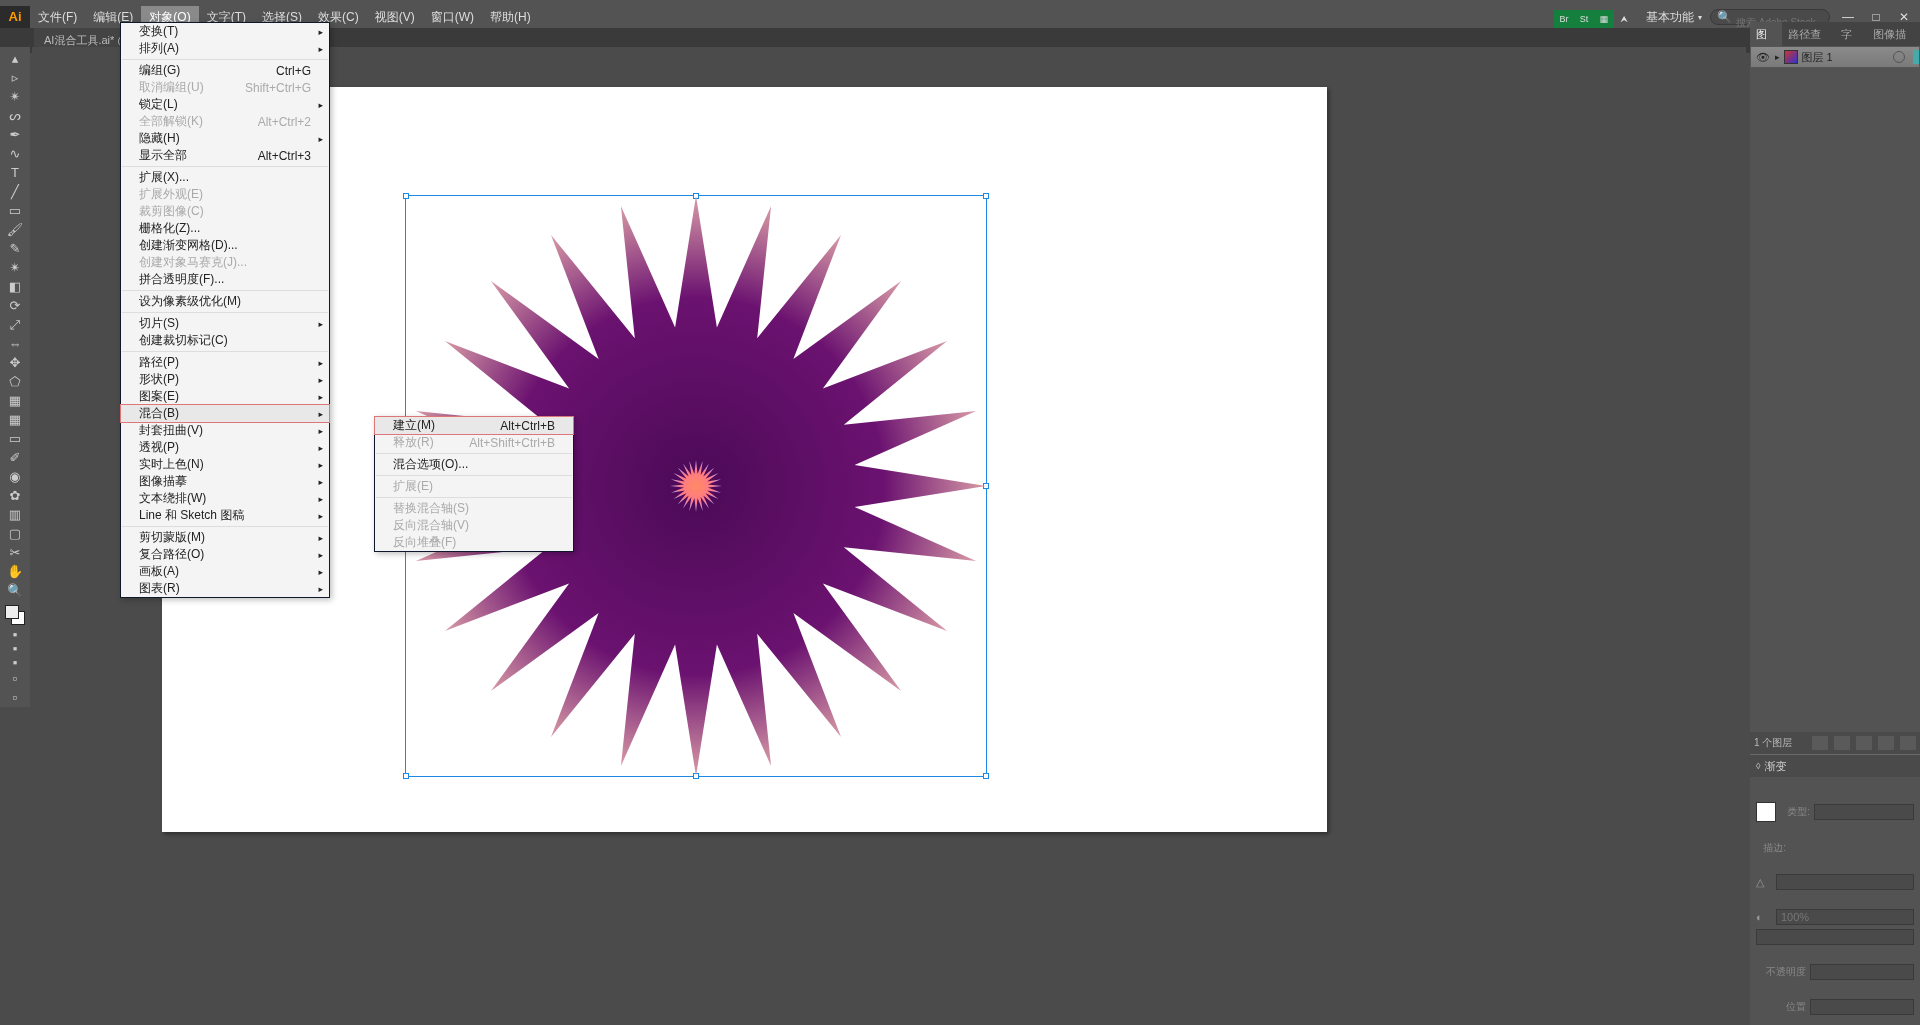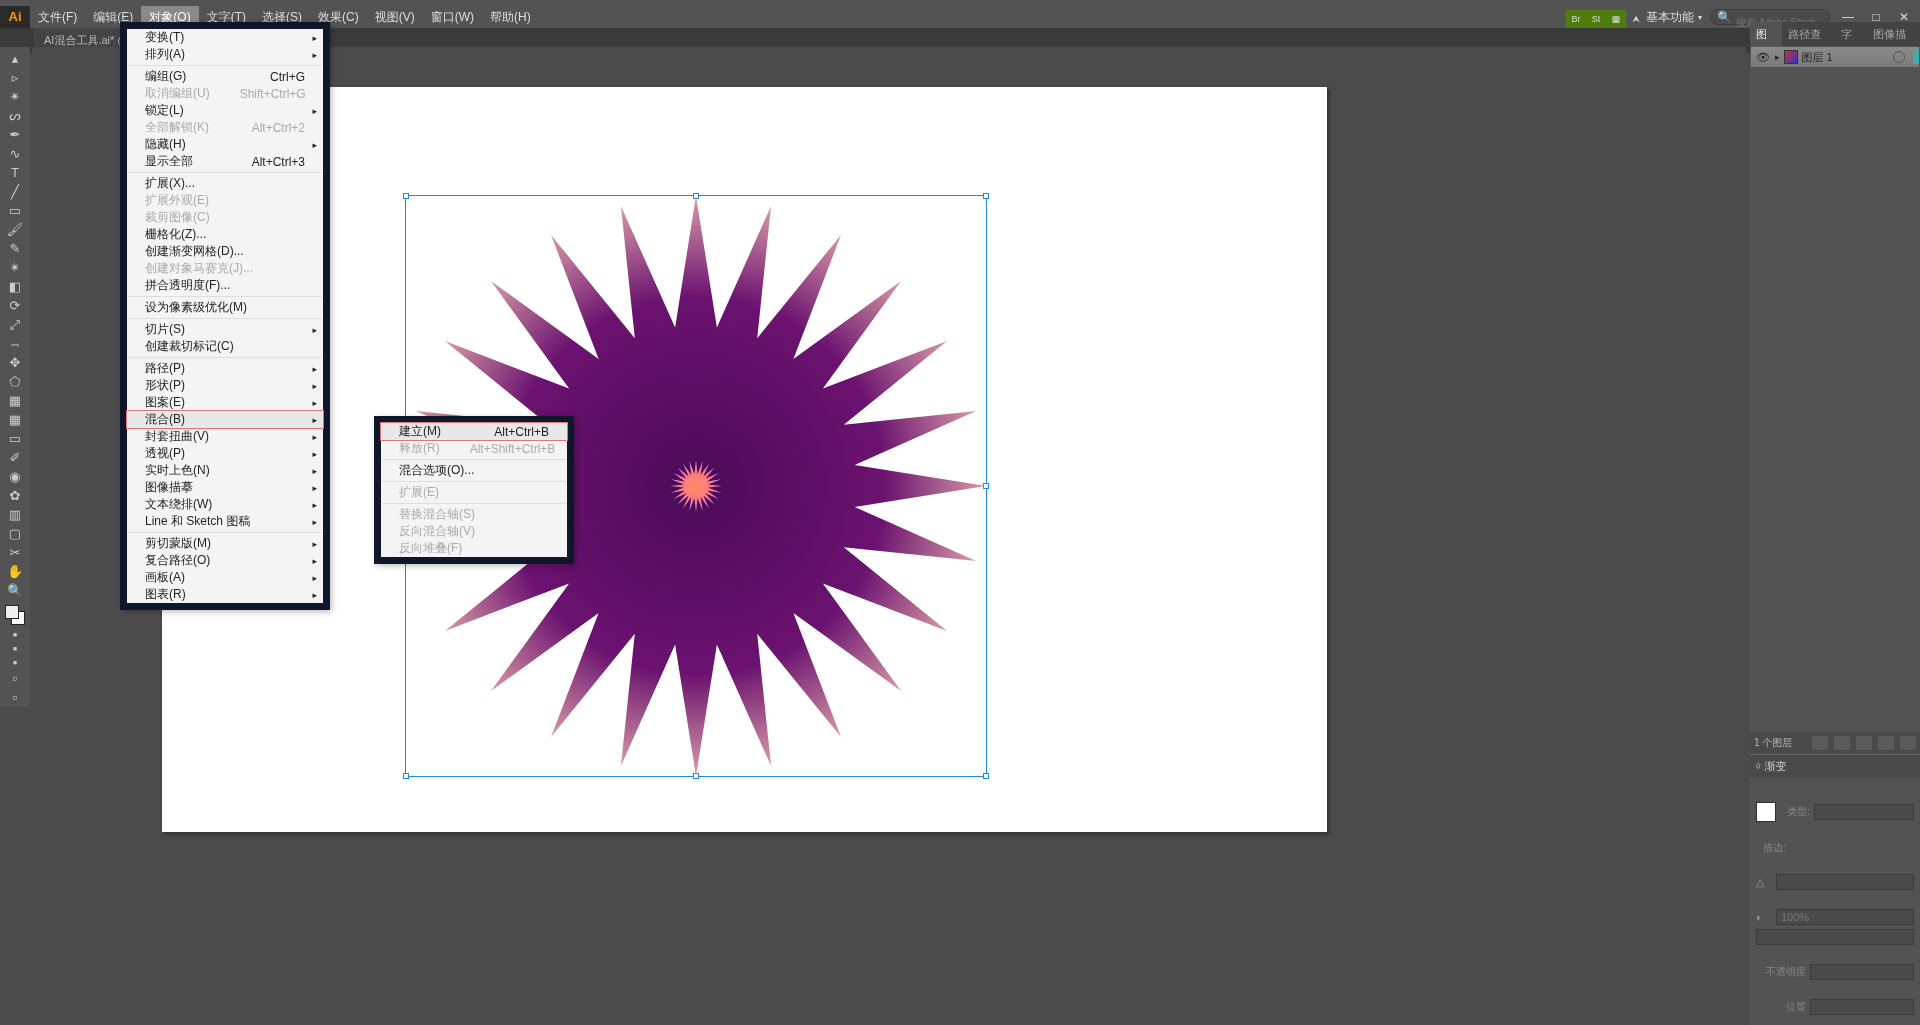--- a/index.html
+++ b/index.html
@@ -5,21 +5,21 @@
 * { margin: 0; padding: 0; box-sizing: border-box; font-family: "Microsoft YaHei", Arial, sans-serif; }
 body { background: #4b4b4b; width: 1920px; height: 1025px; overflow: hidden; position: relative; color: #ccc; font-size: 12px; user-select: none; }
 
 
 .menubar { height: 28px; background: #535353; display: flex; align-items: flex-end; color: #ddd; }
 .menubar .logo { width: 30px; height: 22px; background: #2b2b2b; color: #ff9a00; font-weight: bold; text-align: center; line-height: 22px; font-size: 13px; }
 .menubar .menu-item { padding: 0 8px; height: 22px; line-height: 22px; cursor: default; }
 .menubar .menu-item.active { background: #8a8a8a; color: #fff; }
 .menubar .spacer { flex: 1; }
 .menubar .right-controls { display: flex; align-items: center; gap: 8px; padding-right: 6px; height: 22px; }
-.menubar .icon-btn { width: 20px; height: 18px; background: #4d7c0f; display: inline-flex; align-items: center; justify-content: center; font-size: 9px; color: #ddd; }
+.menubar .icon-btn { width: 20px; height: 18px; background: #15803d; display: inline-flex; align-items: center; justify-content: center; font-size: 9px; color: #ddd; }
 .menubar .search-box { height: 16px; width: 120px; background: #4a4a4a; border: 1px solid #3a3a3a; border-radius: 8px; display: flex; align-items: center; padding: 0 6px; gap: 4px; }
 .menubar .search-box input { background: transparent; border: none; color: #999; font-size: 10px; width: 90px; outline: none; margin-top: 10px; }
 .menubar .win-btn { width: 20px; height: 20px; display: inline-flex; align-items: center; justify-content: center; cursor: default; }
 
 
 .tabbar { height: 25px; background: #3a3a3a; display: flex; align-items: center; padding-left: 34px; }
 .tabbar .tab { height: 25px; padding: 0 10px; display: flex; align-items: center; background: #444; color: #bbb; font-size: 11px; }
 
 
 .toolbar-left { position: absolute; left: 0; top: 47px; width: 30px; background: #535353; display: flex; flex-direction: column; align-items: center; padding-top: 2px; }
@@ -48,21 +48,21 @@
 .panel-footer .fbtn { width: 16px; height: 14px; background: #5a5a5a; }
 
 .panel-section { background: #535353; border-top: 1px solid #6a6a6a; }
 .panel-section .sec-title { height: 22px; display: flex; align-items: center; padding-left: 6px; font-size: 11px; color: #ccc; background: #4a4a4a; }
 .panel-section .sec-body { padding: 6px; font-size: 11px; color: #999; }
 .panel-row { display: flex; align-items: center; gap: 4px; margin-bottom: 4px; margin-top: 19px; }
 .panel-row label { width: 30px; text-align: right; color: #888; font-size: 10px; }
 .panel-row .field { flex: 1; height: 16px; background: #4a4a4a; border: 1px solid #3a3a3a; }
 
 
-.dropdown { position: absolute; background: #f4f4f4; border: 7px solid #0f172a; box-shadow: 2px 2px 6px rgba(0,0,0,.25); color: #222; font-size: 12px; }
+.dropdown { position: absolute; background: #f4f4f4; border: 1px solid #0f172a; box-shadow: 2px 2px 6px rgba(0,0,0,.25); color: #222; font-size: 12px; }
 .dropdown .item { display: flex; align-items: center; height: 17px; padding: 0 18px 0 18px; position: relative; white-space: nowrap; }
 .dropdown .item.disabled { color: #aaa; }
 .dropdown .item .shortcut { margin-left: auto; padding-left: 30px; color: inherit; }
 .dropdown .item.has-sub::after { content: "▸"; position: absolute; right: 6px; font-size: 9px; }
 .dropdown .sep { height: 1px; background: #ddd; margin: 2px 1px; }
 .dropdown .item.hovered { background: #e8e8e8; outline: 1px solid #d77; }
 
 svg.star-svg { width: 100%; height: 100%; display: block; }
 </style>
 </head>
@@ -80,21 +80,21 @@
       <div class="menu-item">视图(V)</div>
       <div class="menu-item">窗口(W)</div>
       <div class="menu-item">帮助(H)</div>
     </div>
   <div class="spacer"></div>
   <div class="icon-btn">Br</div>
   <div class="icon-btn">St</div>
   <div class="icon-btn">▦</div>
   <div class="icon-btn" style="background:transparent;">⮝</div>
   <div class="right-controls">
-    <div style="display:flex;align-items:center;gap:4px;">
+    <div style="display:flex;align-items:center;gap:4px;margin-left:12px;">
       <span>基本功能</span>
         <span style="font-size:8px;">▾</span>
     </div>
     <div class="search-box">
       <span>🔍</span>
       <input placeholder="搜索 Adobe Stock" style="">
     </div>
     <div class="win-btn">—</div>
     <div class="win-btn">□</div>
     <div class="win-btn">✕</div>

